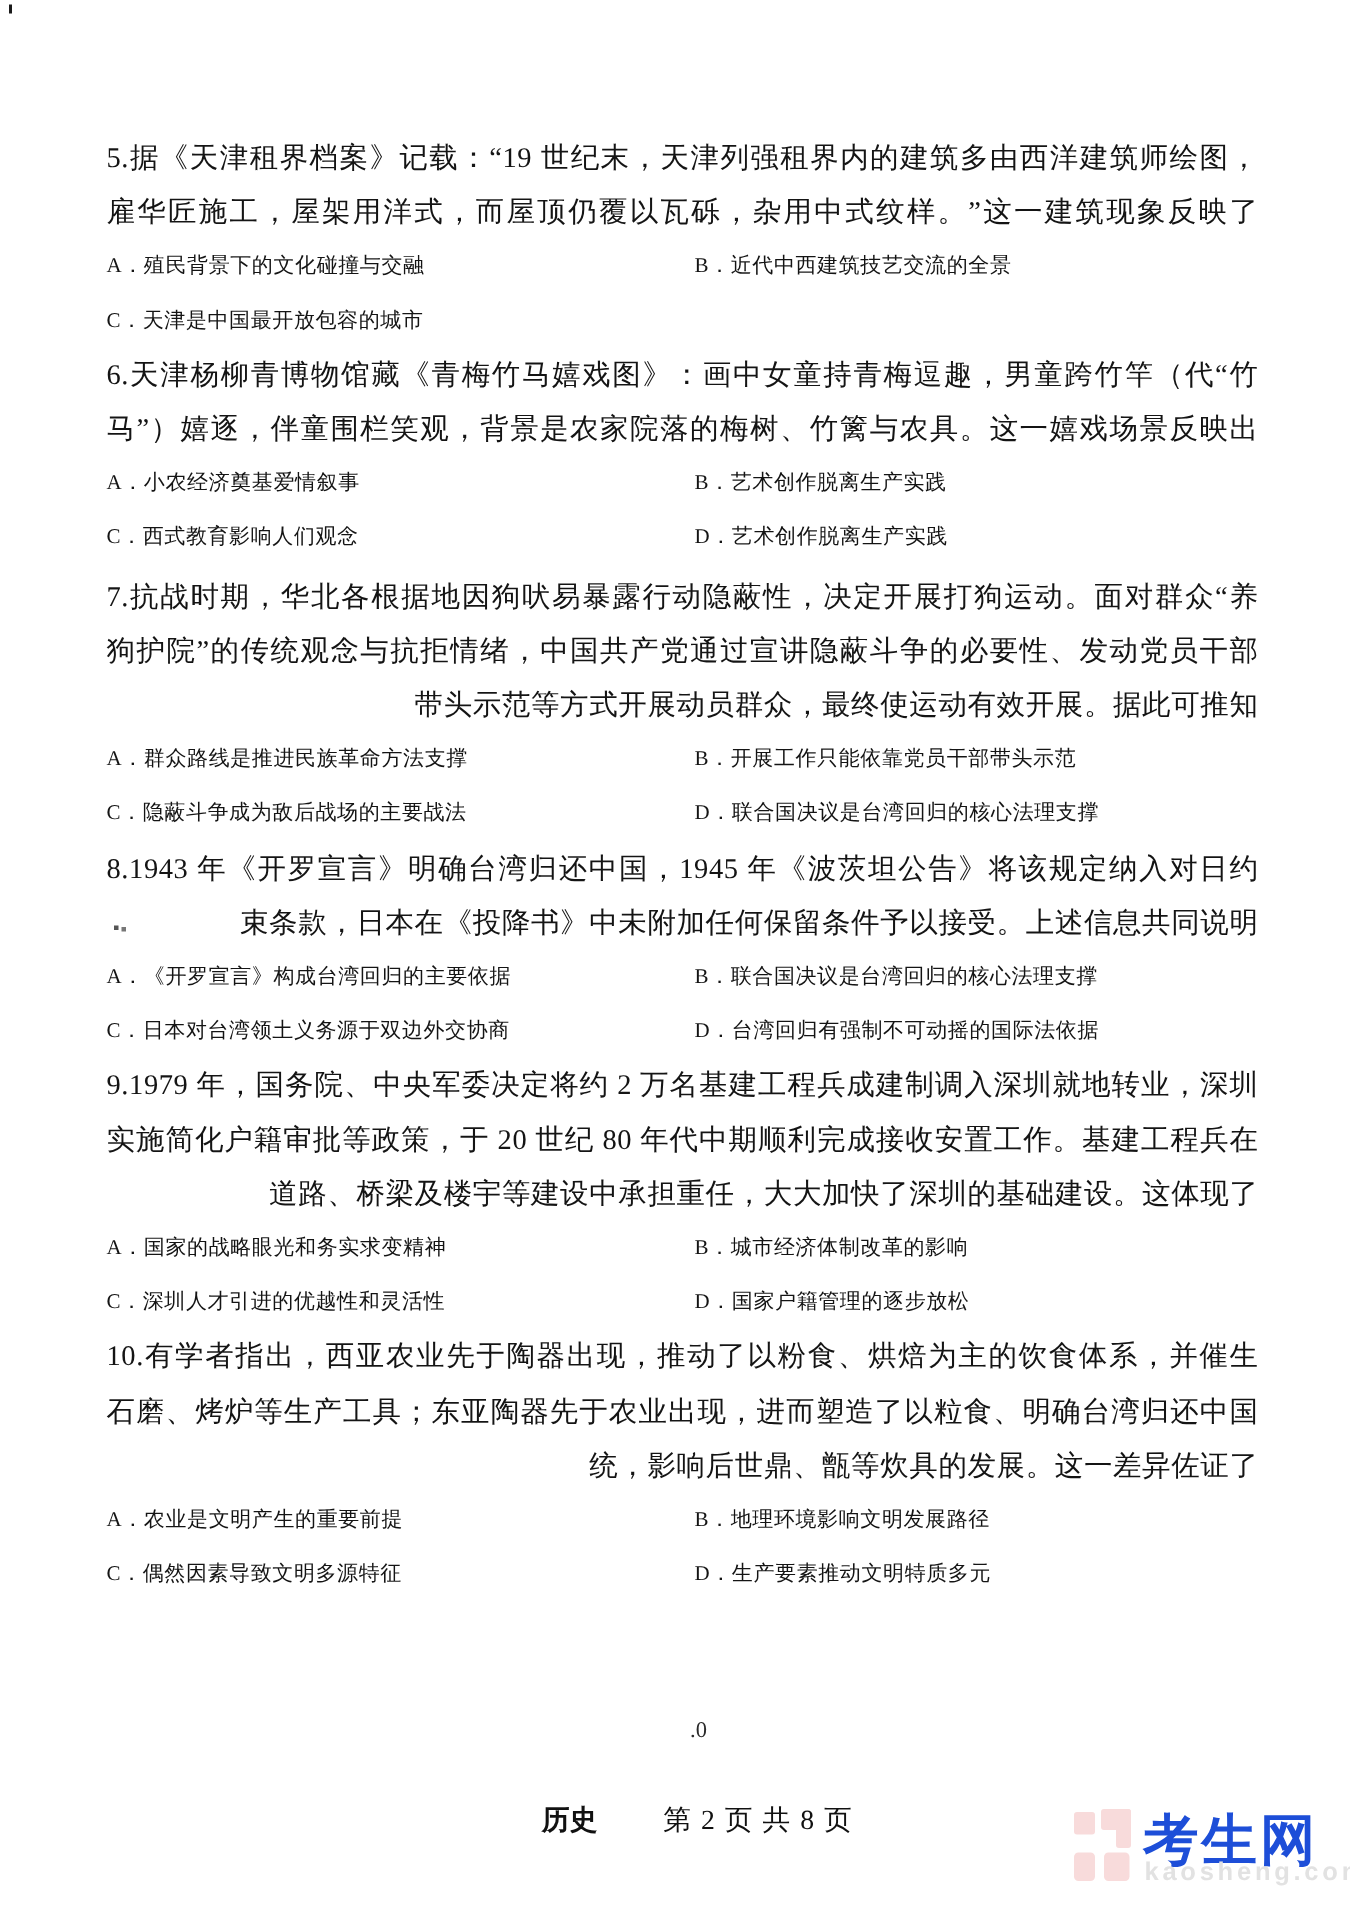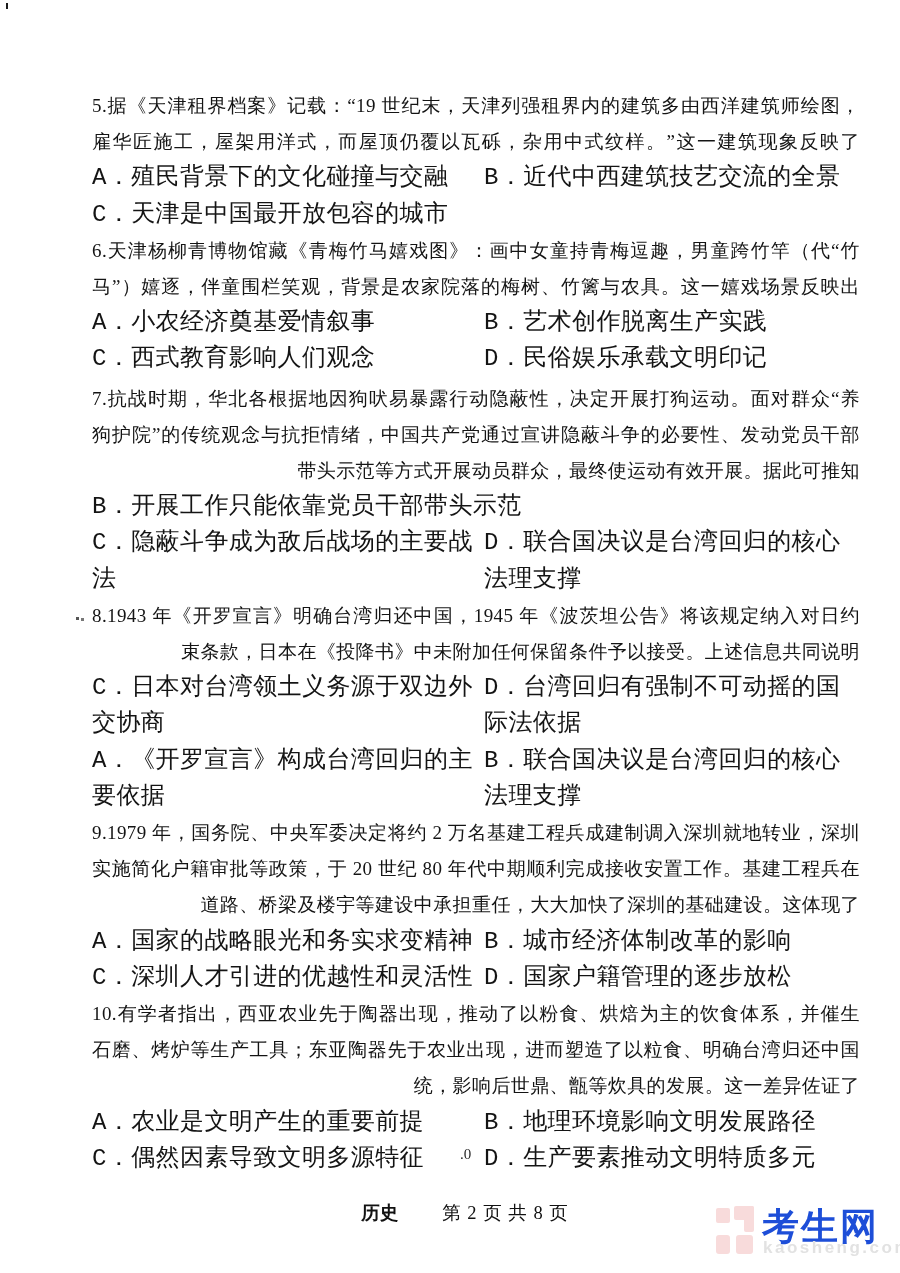--- a/index.html
+++ b/index.html
@@ -6,42 +6,41 @@
   body {
     width: 900px; height: 1273px;
     background: #ffffff;
     position: relative;
     overflow: hidden;
     font-family: "Liberation Serif", "DejaVu Serif", serif;
     color: #141414;
   }
   .content {
     position: absolute;
-    left: 92px; top: 88px;
+    left: 71px; top: 88px;
     width: 768px;
   }
   .line {
     font-size: 19px;
     line-height: 36.2px;
     letter-spacing: 0.4px;
     white-space: normal;
     text-align: right;
   }
   .just {
     text-align: justify;
     text-align-last: justify;
   }
   .opt-row {
     display: flex;
     line-height: 36.2px;
   }
   .opt {
-    font-size: 24px;
+    font-size: 14px;
     letter-spacing: 0.4px;
-    font-family: Liberation Mono, monospace;
   }
   .opt.left { width: 392px; flex: 0 0 392px; }
   .q7-space { height: 3px; }
   .stray-mark {
     position: absolute;
     left: 460px; top: 1146px;
     font-size: 15px;
     color: #2a2a2a;
     font-family: "Liberation Serif", serif;
   }
@@ -120,49 +119,50 @@
 
   <div>
     <div class="line just">6.天津杨柳青博物馆藏《青梅竹马嬉戏图》：画中女童持青梅逗趣，男童跨竹竿（代“竹</div>
     <div class="line just">马”）嬉逐，伴童围栏笑观，背景是农家院落的梅树、竹篱与农具。这一嬉戏场景反映出</div>
     <div class="opt-row">
       <span class="opt left">A．小农经济奠基爱情叙事</span>
       <span class="opt">B．艺术创作脱离生产实践</span>
     </div>
     <div class="opt-row">
       <span class="opt left">C．西式教育影响人们观念</span>
-      <span class="opt">D．民俗娱乐承载文明印记</span>
+      <span class="opt">D．艺术创作脱离生产实践</span>
     </div>
   </div>
 
   <div class="q7-space"></div>
 
   <div>
     <div class="line just">7.抗战时期，华北各根据地因狗吠易暴露行动隐蔽性，决定开展打狗运动。面对群众“养</div>
     <div class="line just">狗护院”的传统观念与抗拒情绪，中国共产党通过宣讲隐蔽斗争的必要性、发动党员干部</div>
     <div class="line">带头示范等方式开展动员群众，最终使运动有效开展。据此可推知</div>
     <div class="opt-row">
+      <span class="opt left">A．群众路线是推进民族革命方法支撑</span>
       <span class="opt">B．开展工作只能依靠党员干部带头示范</span>
     </div>
     <div class="opt-row">
       <span class="opt left">C．隐蔽斗争成为敌后战场的主要战法</span>
       <span class="opt">D．联合国决议是台湾回归的核心法理支撑</span>
     </div>
   </div>
 
   <div>
     <div class="line just">8.1943 年《开罗宣言》明确台湾归还中国，1945 年《波茨坦公告》将该规定纳入对日约</div>
     <div class="line">束条款，日本在《投降书》中未附加任何保留条件予以接受。上述信息共同说明</div>
     <div class="opt-row">
+      <span class="opt left">A．《开罗宣言》构成台湾回归的主要依据</span>
+      <span class="opt">B．联合国决议是台湾回归的核心法理支撑</span>
+    </div>
+    <div class="opt-row">
       <span class="opt left">C．日本对台湾领土义务源于双边外交协商</span>
       <span class="opt">D．台湾回归有强制不可动摇的国际法依据</span>
-    </div>
-    <div class="opt-row">
-      <span class="opt left">A．《开罗宣言》构成台湾回归的主要依据</span>
-      <span class="opt">B．联合国决议是台湾回归的核心法理支撑</span>
     </div>
   </div>
 
   <div>
     <div class="line just">9.1979 年，国务院、中央军委决定将约 2 万名基建工程兵成建制调入深圳就地转业，深圳</div>
     <div class="line just">实施简化户籍审批等政策，于 20 世纪 80 年代中期顺利完成接收安置工作。基建工程兵在</div>
     <div class="line">道路、桥梁及楼宇等建设中承担重任，大大加快了深圳的基础建设。这体现了</div>
     <div class="opt-row">
       <span class="opt left">A．国家的战略眼光和务实求变精神</span>
       <span class="opt">B．城市经济体制改革的影响</span>

